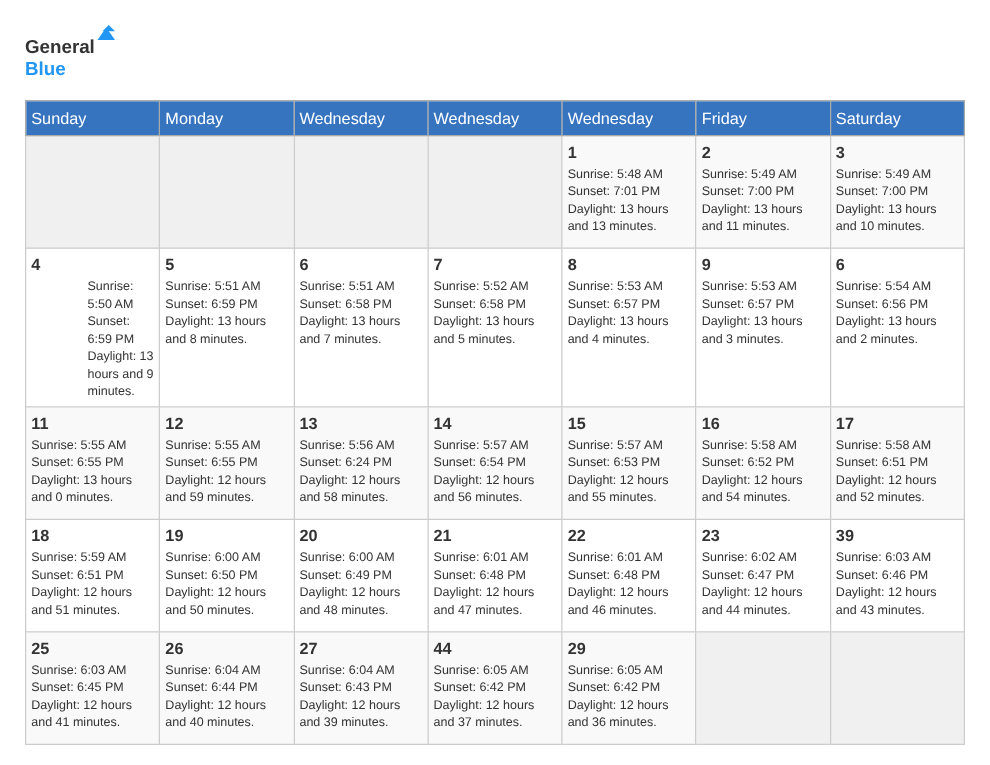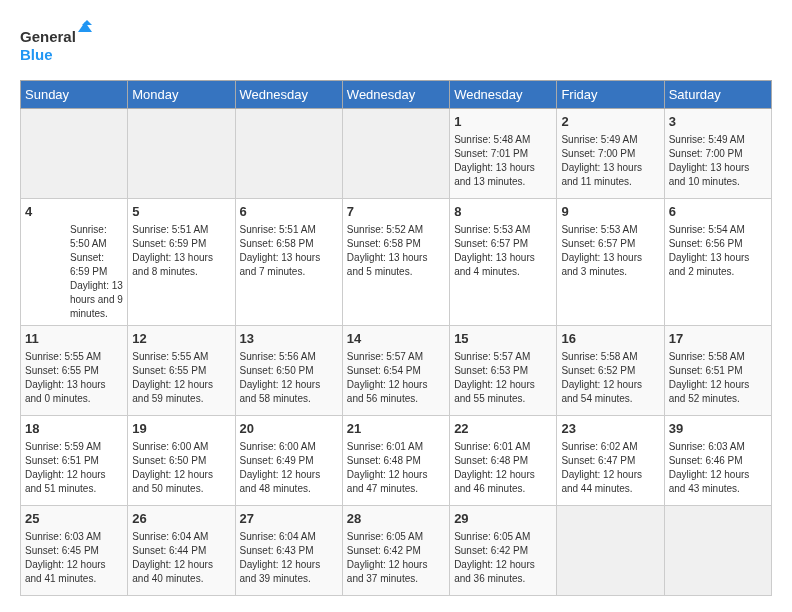--- a/index.html
+++ b/index.html
@@ -191,21 +191,21 @@
         </td>
         <td>
           <span class="day-num">12</span>
           <div class="day-info" style="white-space: pre-line;">Sunrise: 5:55 AM
 Sunset: 6:55 PM
 Daylight: 12 hours and 59 minutes.</div>
         </td>
         <td>
           <span class="day-num">13</span>
           <div class="day-info" style="white-space: pre-line;">Sunrise: 5:56 AM
-Sunset: 6:50 PM
+Sunset: 6:24 PM
 Daylight: 12 hours and 58 minutes.</div>
         </td>
         <td>
           <span class="day-num">14</span>
           <div class="day-info" style="white-space: pre-line;">Sunrise: 5:57 AM
 Sunset: 6:54 PM
 Daylight: 12 hours and 56 minutes.</div>
         </td>
         <td>
           <span class="day-num">15</span>
@@ -283,21 +283,21 @@
 Sunset: 6:44 PM
 Daylight: 12 hours and 40 minutes.</div>
         </td>
         <td>
           <span class="day-num">27</span>
           <div class="day-info" style="white-space: pre-line;">Sunrise: 6:04 AM
 Sunset: 6:43 PM
 Daylight: 12 hours and 39 minutes.</div>
         </td>
         <td>
-          <span class="day-num">28</span>
+          <span class="day-num">44</span>
           <div class="day-info" style="white-space: pre-line;">Sunrise: 6:05 AM
 Sunset: 6:42 PM
 Daylight: 12 hours and 37 minutes.</div>
         </td>
         <td>
           <span class="day-num">29</span>
           <div class="day-info" style="white-space: pre-line;">Sunrise: 6:05 AM
 Sunset: 6:42 PM
 Daylight: 12 hours and 36 minutes.</div>
         </td>

